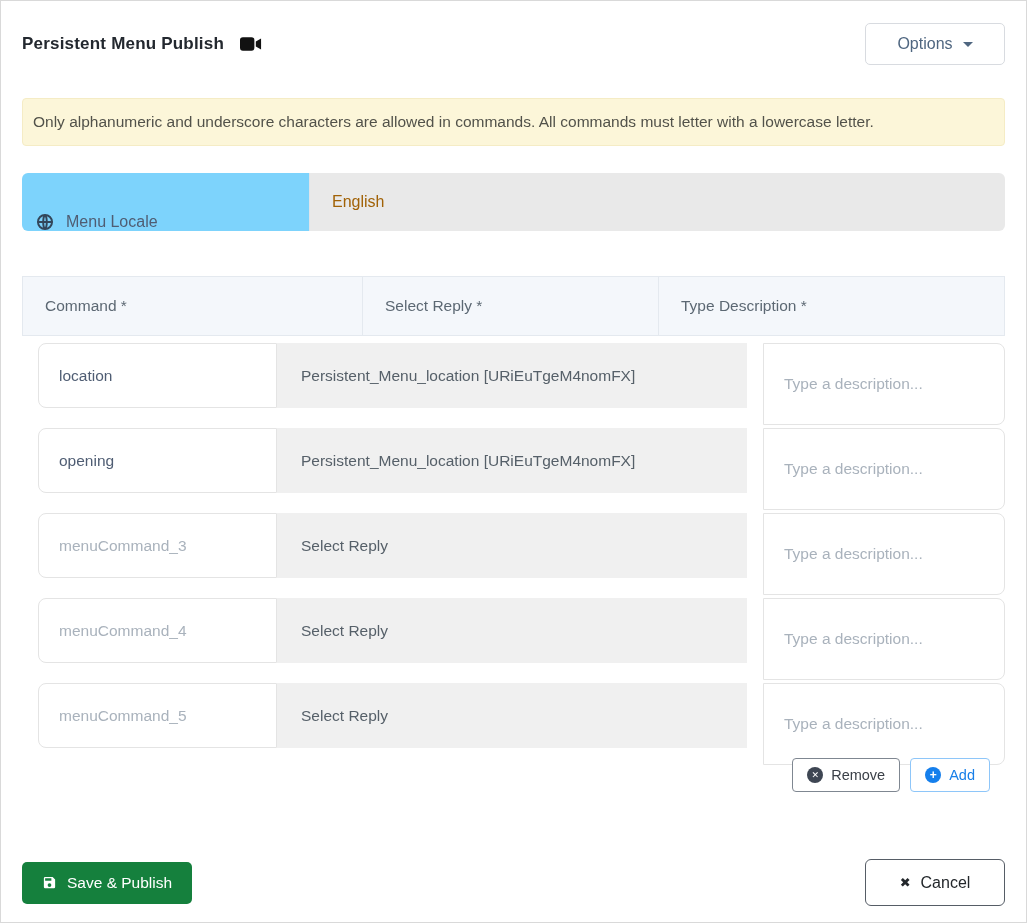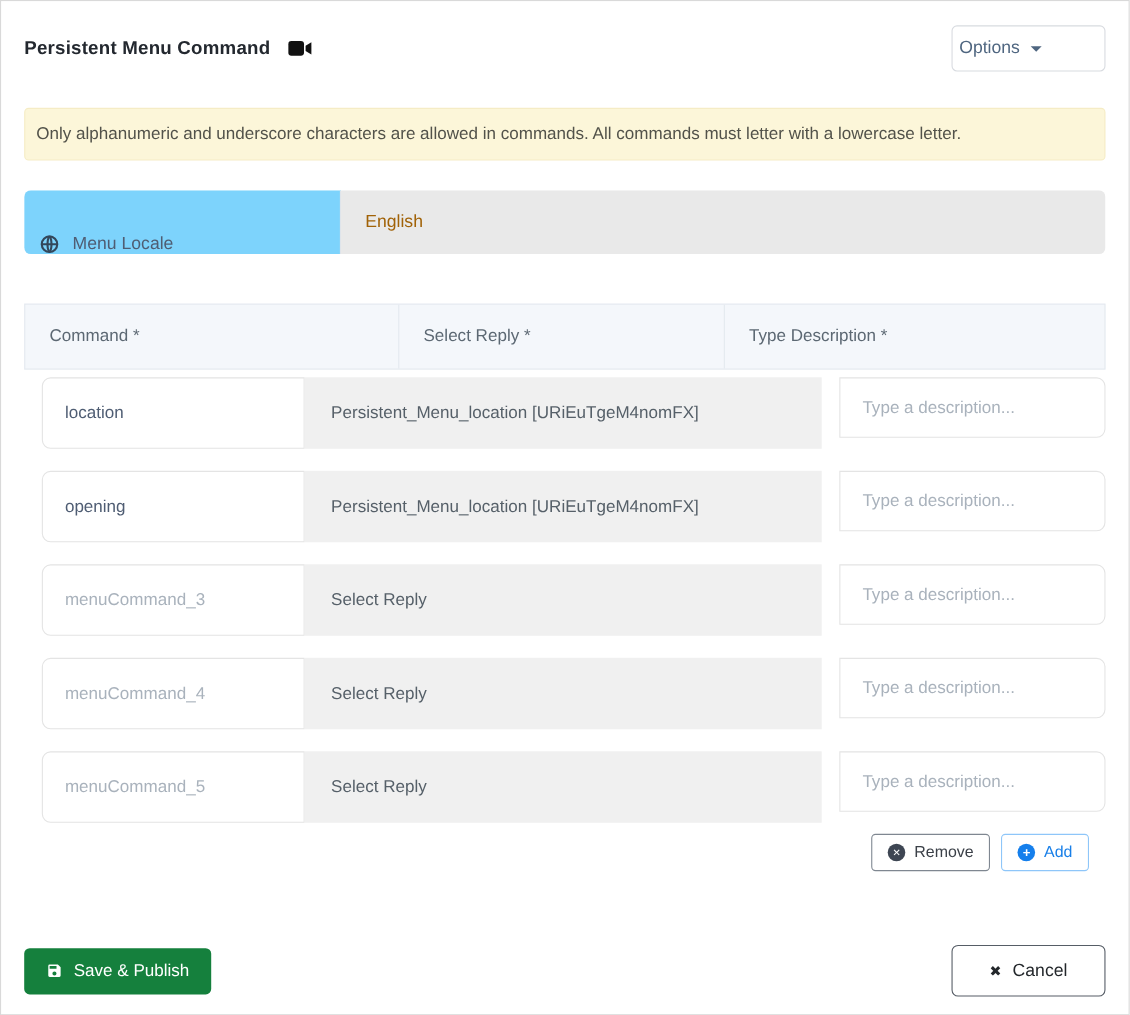--- a/index.html
+++ b/index.html
@@ -12,21 +12,21 @@
   button{font-family:inherit;cursor:pointer;}
   input{font-family:inherit;outline:none;margin-left:16px;}
   input::placeholder{color:#a9b2bc;opacity:1;}
 
   
   .topbar{margin-top:22px;height:42px;display:flex;align-items:center;justify-content:space-between;}
   .title-wrap{display:flex;align-items:center;gap:16px;}
   .page-title{font-size:17px;font-weight:700;color:#23282f;letter-spacing:.2px;}
   .options-btn{
     height:42px;min-width:140px;background:#fff;border:1px solid #d8dbe0;border-radius:5px;
-    color:#4f6680;font-size:16px;display:flex;align-items:center;justify-content:flex-start;gap:10px;
+    color:#4f6680;font-size:16px;display:flex;align-items:center;justify-content:center;gap:10px;
   }
   .caret-down{width:0;height:0;border-left:5px solid transparent;border-right:5px solid transparent;border-top:5px solid #4f6680;}
 
   
   .banner{
     margin-top:33px;height:48px;box-sizing:border-box;
     background:#fcf6d9;border:1px solid #f5ecc5;border-radius:4px;
     display:flex;align-items:center;padding:0 10px;
     color:#52524a;font-size:15.5px;
   }
@@ -56,21 +56,21 @@
     width:239px;box-sizing:border-box;height:65px;background:#fff;
     border:1px solid #e4e4e4;border-radius:8px 0 0 8px;padding:0 20px;
     font-size:15.5px;color:#4f5d73;
   }
   .reply-cell{
     width:491px;box-sizing:border-box;background:#f0f0f0;
     display:flex;align-items:center;padding-left:24px;
     color:#566069;font-size:15.5px;cursor:pointer;
   }
   .desc-input{
-    flex:1;box-sizing:border-box;height:55px;background:#fff;
+    flex:1;box-sizing:border-box;height:82px;background:#fff;
     border:1px solid #e4e4e4;border-radius:0 8px 8px 0;padding:0 20px;
     font-size:15.5px;color:#4f5d73;
   }
 
   
   .action-row{margin-top:10px;height:34px;display:flex;justify-content:flex-end;gap:10px;padding-right:15px;}
   .remove-btn,.add-btn{
     height:34px;display:flex;align-items:center;gap:8px;padding:0 14px;
     background:#fff;border-radius:4px;font-size:14.5px;
   }
@@ -91,21 +91,21 @@
     height:47px;width:140px;background:#fff;border:1px solid #565d66;border-radius:6px;
     color:#23272b;font-size:16px;display:flex;align-items:center;justify-content:center;gap:10px;
   }
   .x-glyph{font-size:13px;font-weight:700;color:#23272b;}
 </style>
 </head>
 <body>
 
 <div class="topbar">
   <div class="title-wrap">
-    <span class="page-title">Persistent Menu Command</span>
+    <span class="page-title">Persistent Menu Publish</span>
     <span style="display:flex;align-items:center;">
       <svg width="23" height="16" viewBox="0 0 24 16">
           <rect x="0" y="1" width="15" height="14" rx="3" fill="#111"></rect>
           <path d="M16.5 5.5 L22 2.2 V13.8 L16.5 10.5 Z" fill="#111"></path>
         </svg>
     </span>
   </div>
   <button class="options-btn">
     <span>Options</span>
     <span class="caret-down"></span>

